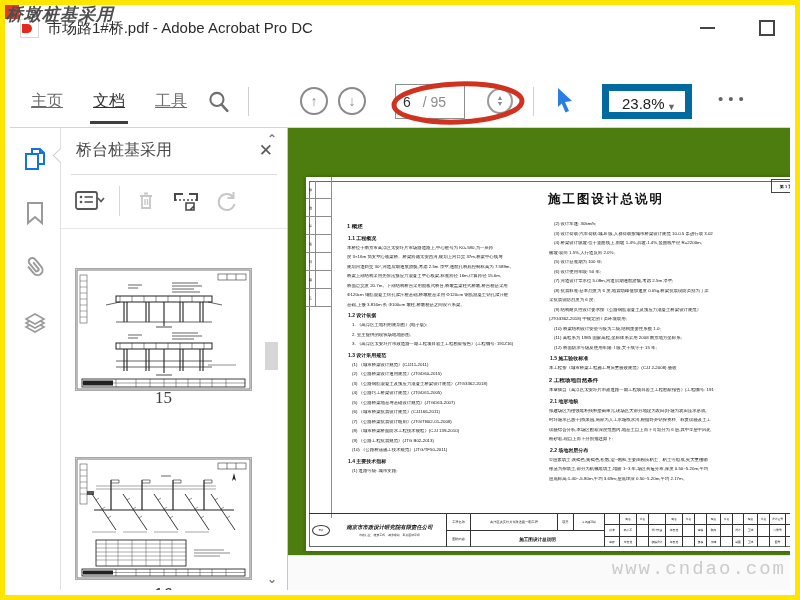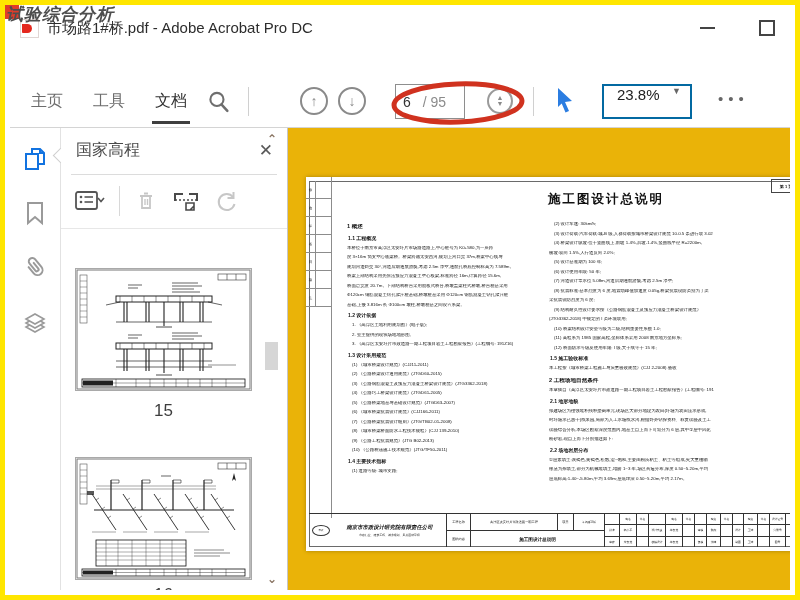--- a/index.html
+++ b/index.html
@@ -22,31 +22,31 @@
   .wm-tl .redbox{position:absolute;left:0;top:0;width:14px;height:14px;background:#df3c2a;}
   .wm-tl .wm-text{position:relative;font-family:"DejaVu Serif","Liberation Serif",serif;font-style:italic;font-weight:bold;font-size:17px;color:#4e4e4e;letter-spacing:1px;padding-left:1px;line-height:18px;}
 
   
   .menubar{position:absolute;left:5px;right:5px;top:41px;height:30px;display:flex;align-items:center;gap:17px;padding-left:16px;font-size:14px;color:#141414;}
   .menubar .mi{cursor:default;}
 
   
   .toolbar{position:absolute;left:5px;right:5px;top:71px;height:51px;border-bottom:1px solid #d4d4d4;background:#fff;}
   .tabs{position:absolute;left:6px;top:0;height:100%;display:flex;align-items:center;}
-  .tab{font-size:16px;color:#6d6d6d;padding:0 15px;height:100%;display:flex;align-items:center;position:relative;}
+  .tab{font-size:16px;color:#6d6d6d;padding:0 15px;height:100%;display:flex;align-items:center;position:relative;text-decoration:underline;}
   .tab.active{color:#323232;}
   .tab.active:after{content:"";position:absolute;left:12px;right:12px;bottom:3px;height:3px;background:#3f3f3f;}
   .tb-sep{position:absolute;top:11px;width:1px;height:29px;background:#d0d0d0;}
   .circle-ico{position:absolute;top:11px;width:28px;height:28px;border:2px solid #8a8a8a;border-radius:50%;box-sizing:border-box;color:#8a8a8a;display:flex;align-items:center;justify-content:center;font-size:14px;font-weight:bold;}
   .pagebox{position:absolute;left:385px;top:8px;width:70px;height:35px;border:1px solid #8e8e8e;box-sizing:border-box;display:flex;align-items:center;font-size:14px;background:#fff;}
   .pagebox .cur{color:#333;margin-left:7px;}
   .pagebox .tot{color:#8b8b8b;margin-left:12px;}
   .stepper{position:absolute;left:477px;top:12px;width:26px;height:26px;border:2px solid #9a9a9a;border-radius:50%;box-sizing:border-box;display:flex;flex-direction:column;align-items:center;justify-content:center;color:#8a8a8a;font-size:7px;line-height:6px;}
   .cursor-ico{position:absolute;left:543px;top:10px;}
-  .zoombox{position:absolute;left:592px;top:8px;width:90px;height:35px;border:2px solid #0369a1;box-sizing:border-box;display:flex;align-items:flex-start;background:#fff;}
+  .zoombox{position:absolute;left:592px;top:8px;width:90px;height:35px;border:7px solid #0369a1;box-sizing:border-box;display:flex;align-items:flex-end;background:#fff;}
   .zoombox .zv{font-size:15px;color:#222;margin-left:13px;}
   .zoombox .caret{margin-left:auto;margin-right:9px;font-size:9px;color:#666;}
   .dots{position:absolute;left:708px;top:14px;font-size:15px;color:#676767;letter-spacing:5px;}
   .red-ellipse{position:absolute;left:383px;top:72px;z-index:40;pointer-events:none;}
 
   
   .app-body{position:absolute;left:5px;right:5px;top:123px;bottom:5px;display:flex;overflow:hidden;}
   .icon-strip{width:50px;border-right:1px solid #e2e2e2;position:relative;background:#fff;flex:none;}
   .icon-strip .sic{position:absolute;left:12px;width:26px;height:26px;}
   .notch{position:absolute;right:-6px;top:22px;width:10px;height:10px;background:#fff;border-left:1px solid #cfcfcf;border-bottom:1px solid #cfcfcf;transform:rotate(45deg);z-index:5;}
@@ -57,27 +57,27 @@
   .panel-close{margin-left:auto;margin-right:14px;font-size:17px;color:#5a5a5a;}
   .panel-hr1{position:absolute;left:10px;right:10px;top:46px;height:1px;background:#dcdcdc;}
   .panel-tools{position:absolute;left:0;top:48px;height:50px;display:flex;align-items:center;}
   .pt-ico{margin-left:14px;display:flex;align-items:center;}
   .pt-sep{width:1px;height:30px;background:#d8d8d8;margin-left:14px;}
   .panel-hr2{position:absolute;left:0;right:0;top:100px;height:1px;background:#e7e7e7;}
   .thumb{position:absolute;left:14px;width:177px;background:#fff;border:1px solid #a9a9a9;box-sizing:border-box;}
   .t1{top:140px;height:123px;}
   .t2{top:329px;height:123px;}
   .thumb-label{position:absolute;left:14px;width:177px;text-align:center;font-size:17px;color:#3d3d3d;}
-  .l1{top:273px;}
+  .l1{top:260px;font-family:Liberation Serif, serif;}
   .l2{top:457px;}
   .pscroll{position:absolute;right:6px;top:2px;bottom:2px;width:18px;}
   .pscroll .arr{position:absolute;left:0;width:18px;text-align:center;color:#8a7563;font-size:12px;font-weight:bold;}
   .pscroll .thumbbar{position:absolute;left:2px;top:212px;width:13px;height:28px;background:#d6d6d6;}
 
-  .main{flex:1;position:relative;background:#eab308;overflow:hidden;display:flex;flex-direction:column;}
+  .main{flex:1;position:relative;background:#4d7c0f;overflow:hidden;display:flex;flex-direction:column;}
   .doc-area{flex:1;position:relative;overflow:hidden;}
   .bottom-strip{height:34px;background:#fafafa;border-top:1px solid #e3e3e3;position:relative;}
   .wm-br{position:absolute;right:4px;top:2px;font-family:"Liberation Mono","DejaVu Sans Mono",monospace;font-size:19px;color:#cbcbcb;letter-spacing:2px;}
 
   
   .page{position:absolute;left:18px;top:49px;width:600px;height:374px;background:#fff;box-shadow:0 0 4px rgba(0,0,0,.28);}
   .pframe{position:absolute;left:3px;top:4px;right:4px;bottom:4px;border:1px solid #6a6a6a;}
   .pinner-v{position:absolute;left:25px;top:0;bottom:33px;width:1px;background:#8c8c8c;}
   .strip{position:absolute;left:0px;top:4px;width:25px;}
   .strip .scell{height:17px;border-bottom:1px solid #8c8c8c;display:flex;align-items:center;}
@@ -128,22 +128,22 @@
       </div>
     <div class="winbtn btn-max">
         <span></span>
       </div>
   </div>
 
 
   <div class="toolbar">
     <div class="tabs" id="tabs">
         <div class="tab">主页</div>
+        <div class="tab active">文档</div>
         <div class="tab">工具</div>
-        <div class="tab active">文档</div>
       </div>
     <div style="position:absolute;left:196px;top:13px;">
       <svg width="25" height="25" viewBox="0 0 24 24">
           <circle cx="10.5" cy="10" r="6.3" fill="none" stroke="#6e6e6e" stroke-width="2"></circle>
           <line x1="15" y1="15" x2="20.5" y2="21" stroke="#6e6e6e" stroke-width="2.4" stroke-linecap="round"></line>
         </svg>
     </div>
     <div class="tb-sep" style="left:238px;"></div>
     <div class="circle-ico" style="left:290px;">↑</div>
     <div class="circle-ico" style="left:328px;">↓</div>
@@ -203,21 +203,21 @@
               <path d="M13 12 l9 5 l-9 5 l-9 -5 z"></path>
               <path d="M13 8 l9 5 l-9 5 l-9 -5 z"></path>
               <path d="M13 4 l9 5 l-9 5 l-9 -5 z"></path>
             </g>
           </svg>
       </div>
     </div>
 
     <div class="panel">
       <div class="panel-head">
-        <div class="panel-title">国家高程</div>
+        <div class="panel-title">桥台桩基采用</div>
         <div class="panel-close">✕</div>
       </div>
       <div class="panel-hr1"></div>
       <div class="panel-tools">
         <div class="pt-ico">
           <svg width="30" height="22" viewBox="0 0 30 22">
               <rect x="1" y="2" width="21" height="17" rx="2" fill="none" stroke="#555" stroke-width="1.8"></rect>
               <circle cx="6" cy="7" r="1.3" fill="#555"></circle>
               <circle cx="6" cy="12" r="1.3" fill="#555"></circle>
               <line x1="9.5" y1="7" x2="18" y2="7" stroke="#555" stroke-width="1.6"></line>
@@ -485,20 +485,23 @@
                   <div class="stcell" style="width: 11px;">制图</div>
                   <div class="stcell" style="width: 14px;">王涛</div>
                   <div class="stcell" style="width: 12px;"></div>
                   <div class="stcell" style="width: 16px;">图号</div>
                   <div class="stcell" style="width: 14px; flex: 1 1 0%; border-right: none;">桥施-01</div>
                 </div>
               </div>
           </div>
         </div>
       </div>
+      <div class="bottom-strip">
+        <div class="wm-br">www.cndao.com</div>
+      </div>
     </div>
   </div>
 
   <div class="wm-tl">
     <div class="redbox"></div>
-    <div class="wm-text">试验综合分析</div>
+    <div class="wm-text">桥墩桩基采用</div>
   </div>
 </div>
 
 </body></html>

